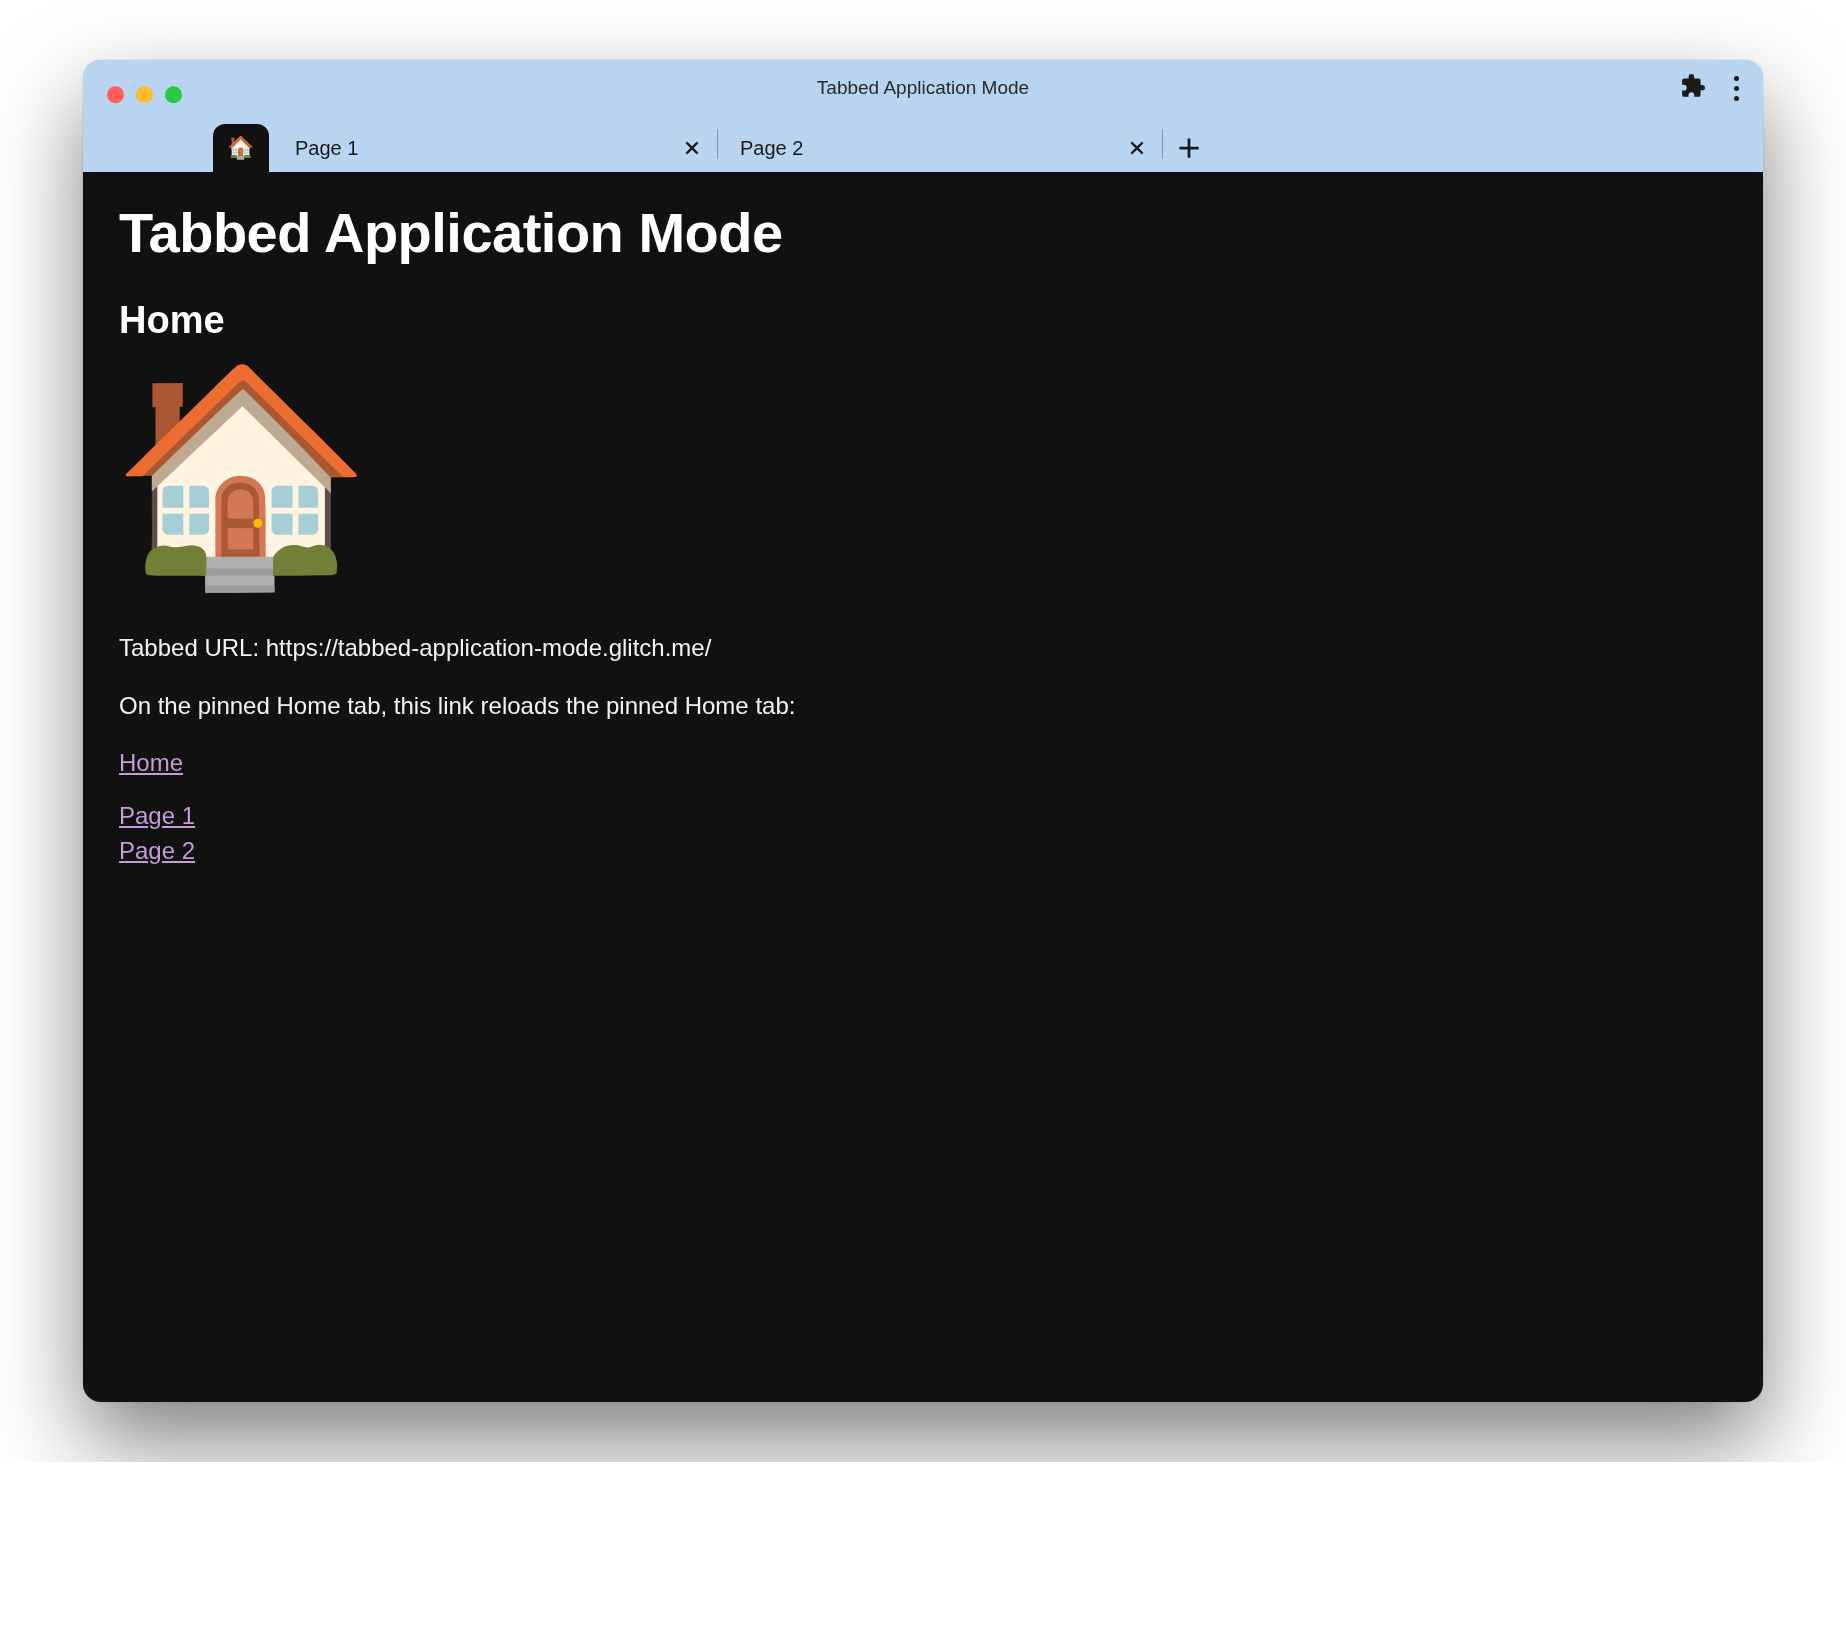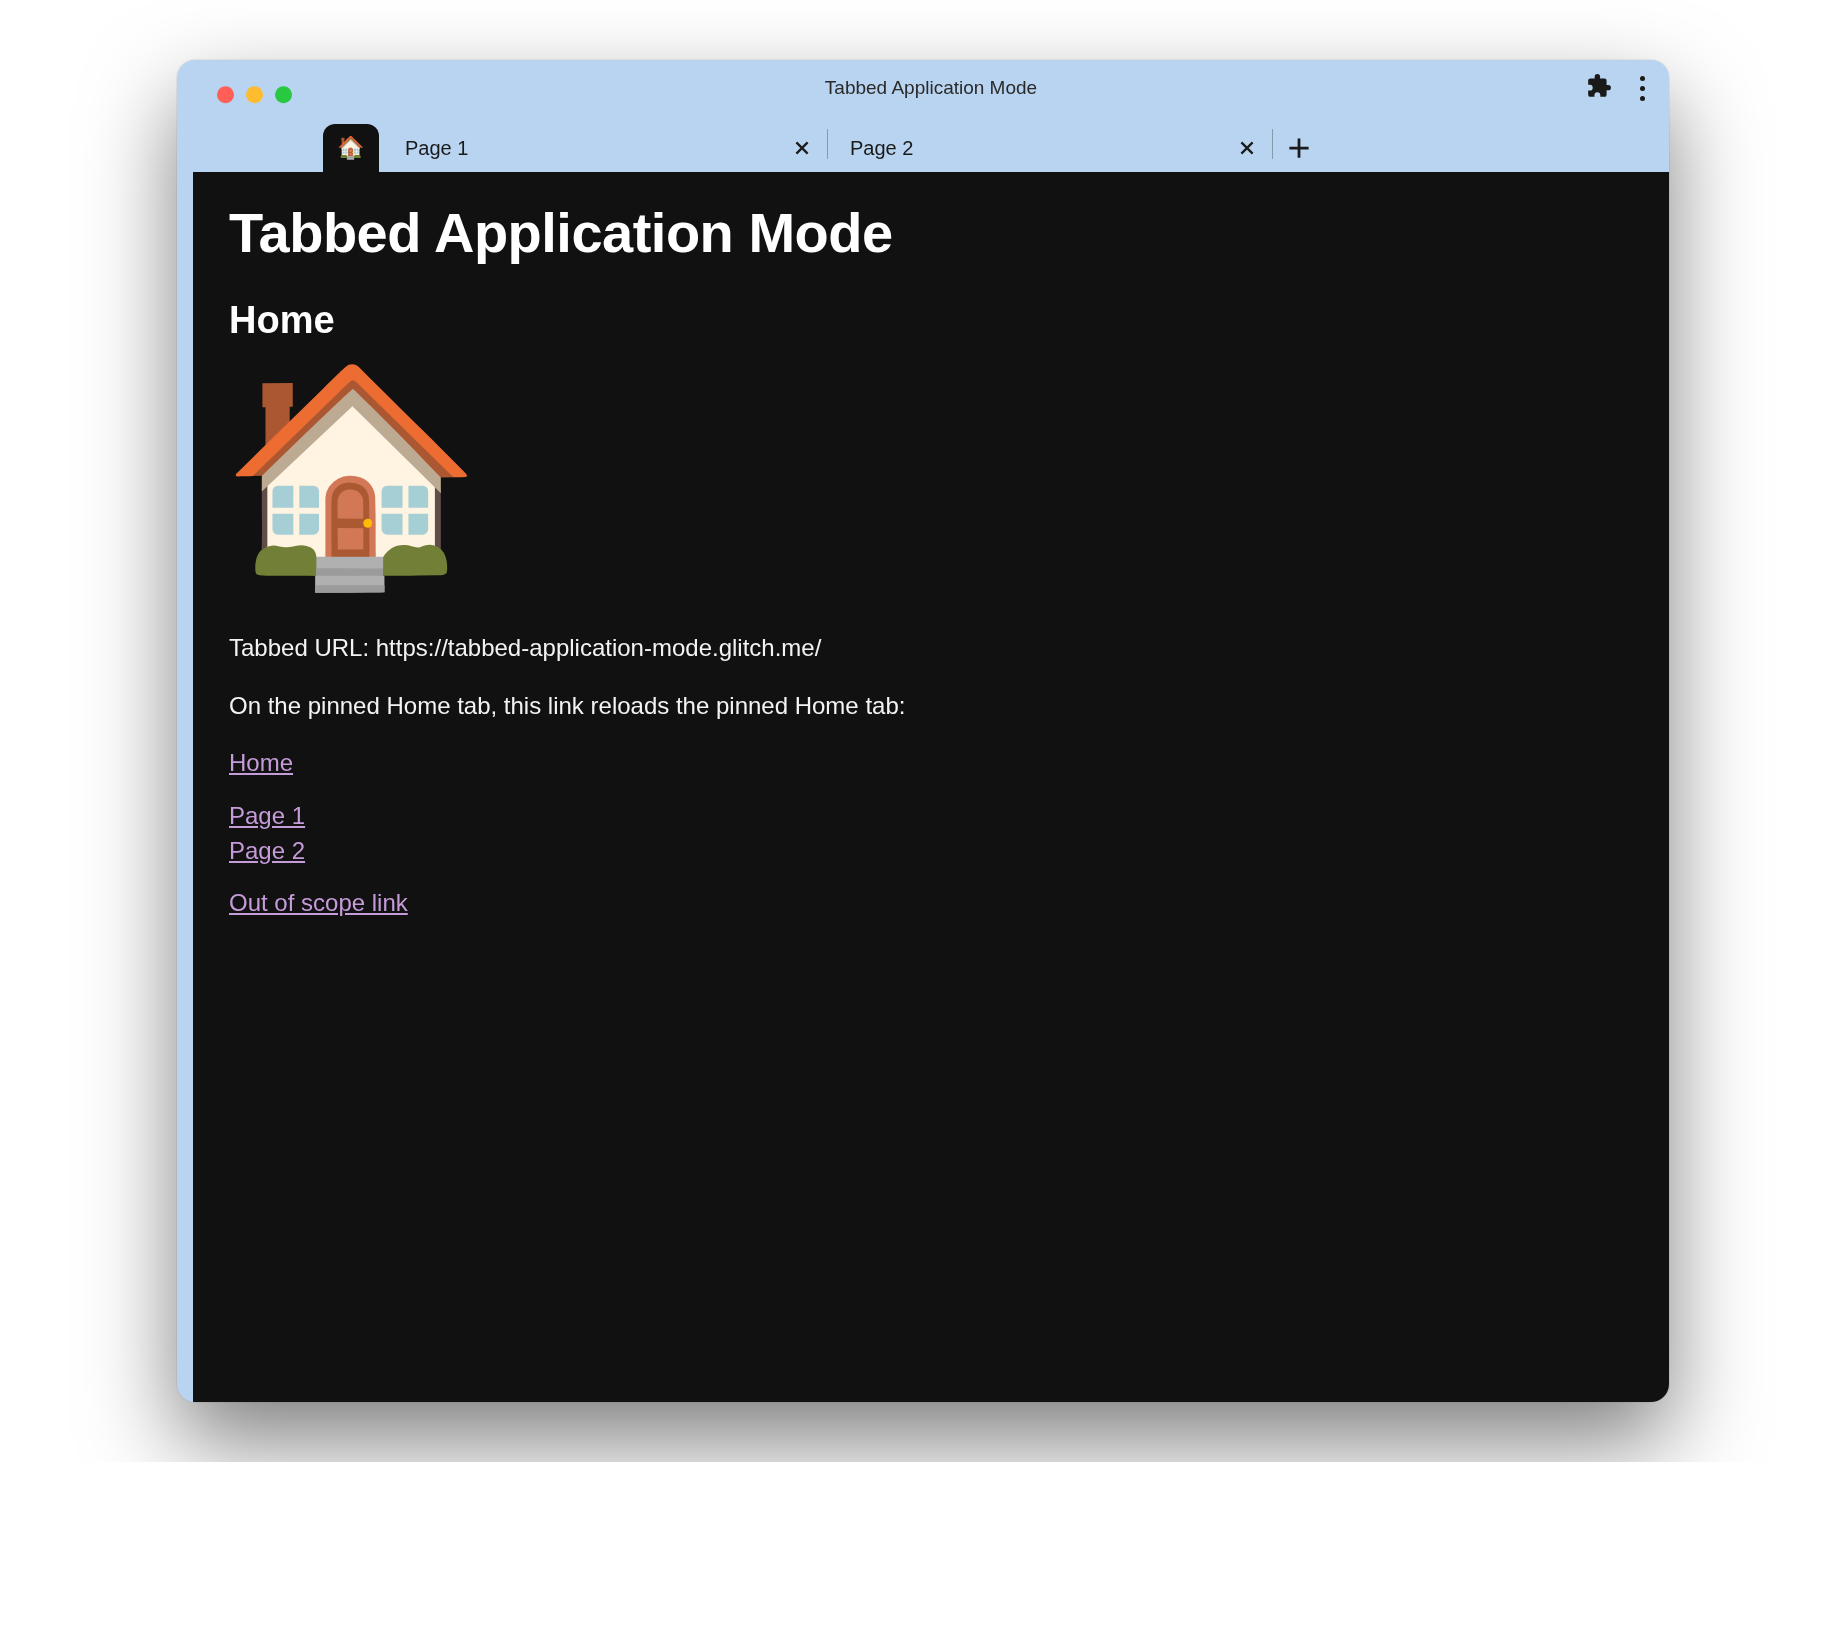--- a/index.html
+++ b/index.html
@@ -5,26 +5,25 @@
     * { box-sizing: border-box; margin: 0; padding: 0; }
     body {
       font-family: -apple-system, BlinkMacSystemFont, "Segoe UI", Helvetica, Arial, sans-serif;
       background: #fff;
       display: flex;
       align-items: flex-start;
       justify-content: center;
       padding: 60px 40px;
     }
     .window {
-      width: 1492px;
+      width: 1680px;
       border-radius: 18px;
       overflow: hidden;
       box-shadow: 0 40px 90px rgba(0,0,0,0.5), 0 0 0 1px rgba(0,0,0,0.05);
       background: #b8d4f0;
-      padding-left: 16px;
     }
     .titlebar {
       background: #b8d4f0;
       height: 56px;
       display: flex;
       align-items: center;
       position: relative;
     }
     .titlebar-title {
       position: absolute;
@@ -165,18 +164,15 @@
     <p class="para">On the pinned Home tab, this link reloads the pinned Home tab:</p>
     <div class="linkblock">
       <a class="link">Home</a>
     </div>
 
     <div class="linkblock">
       <a class="link">Page 1</a>
       <a class="link">Page 2</a>
     </div>
 
-    <div class="linkblock">
-      <a class="link">Out of scope link</a>
-    </div>
   </div>
 
 </div>
 
 </body></html>

